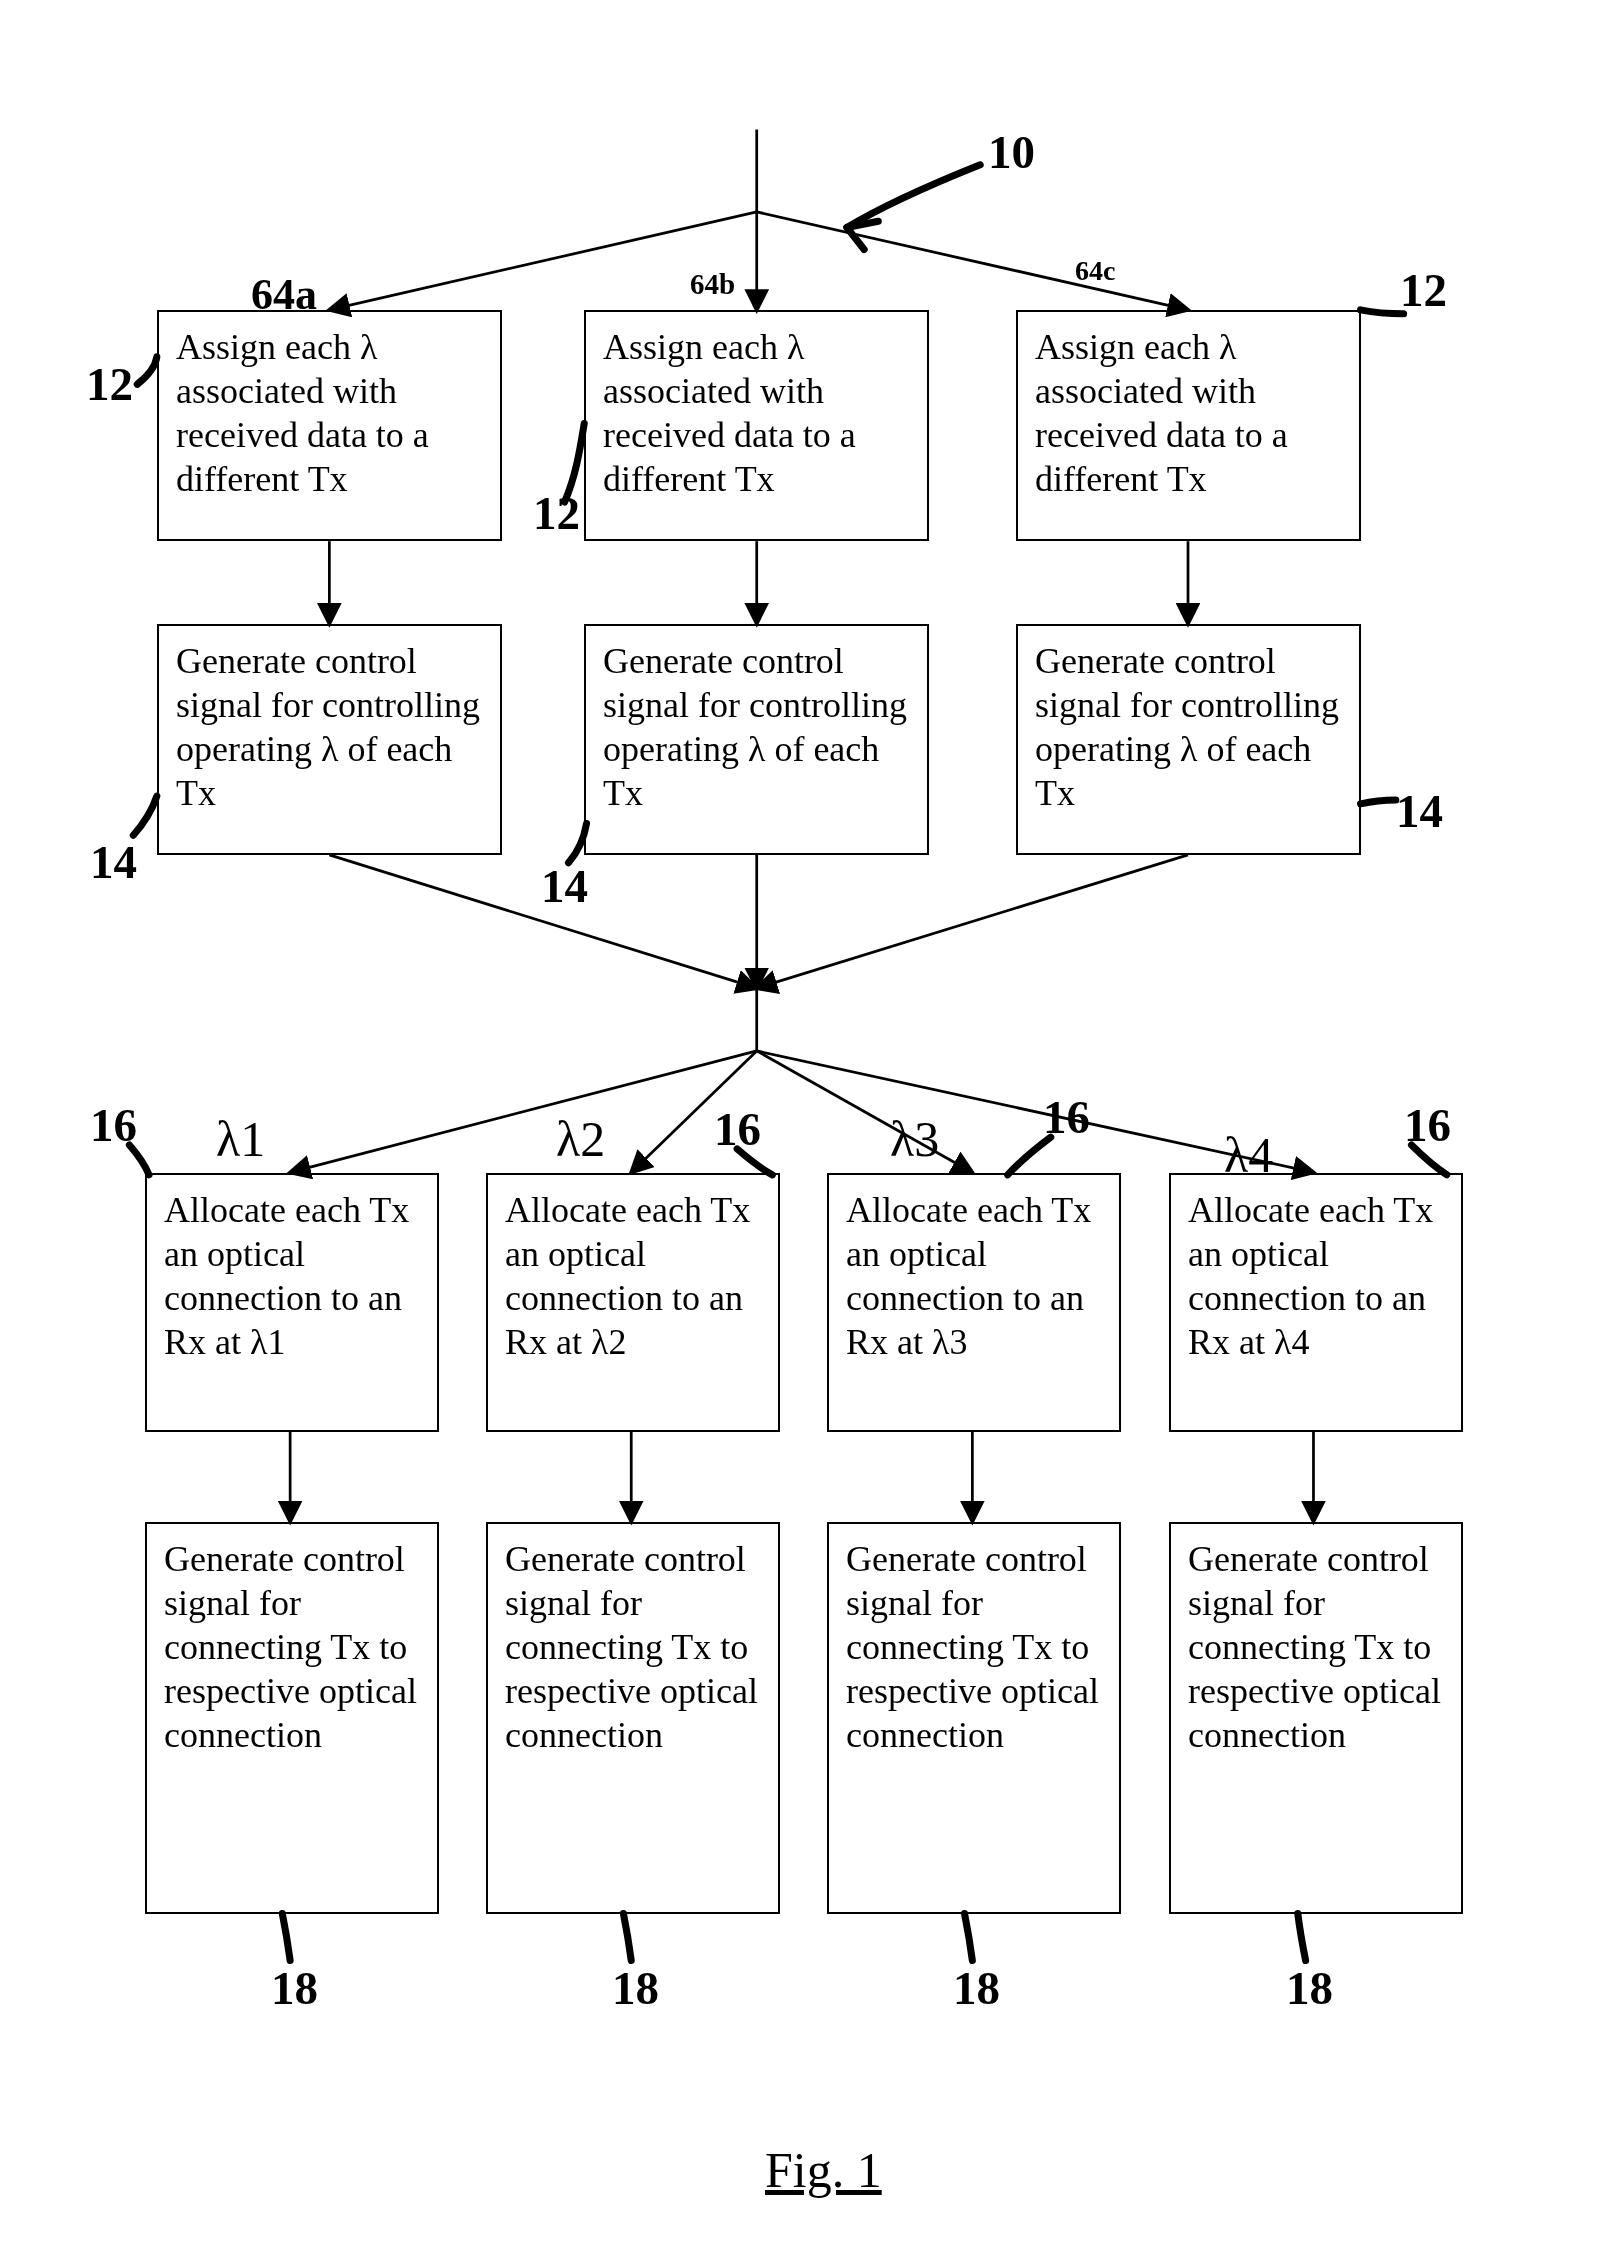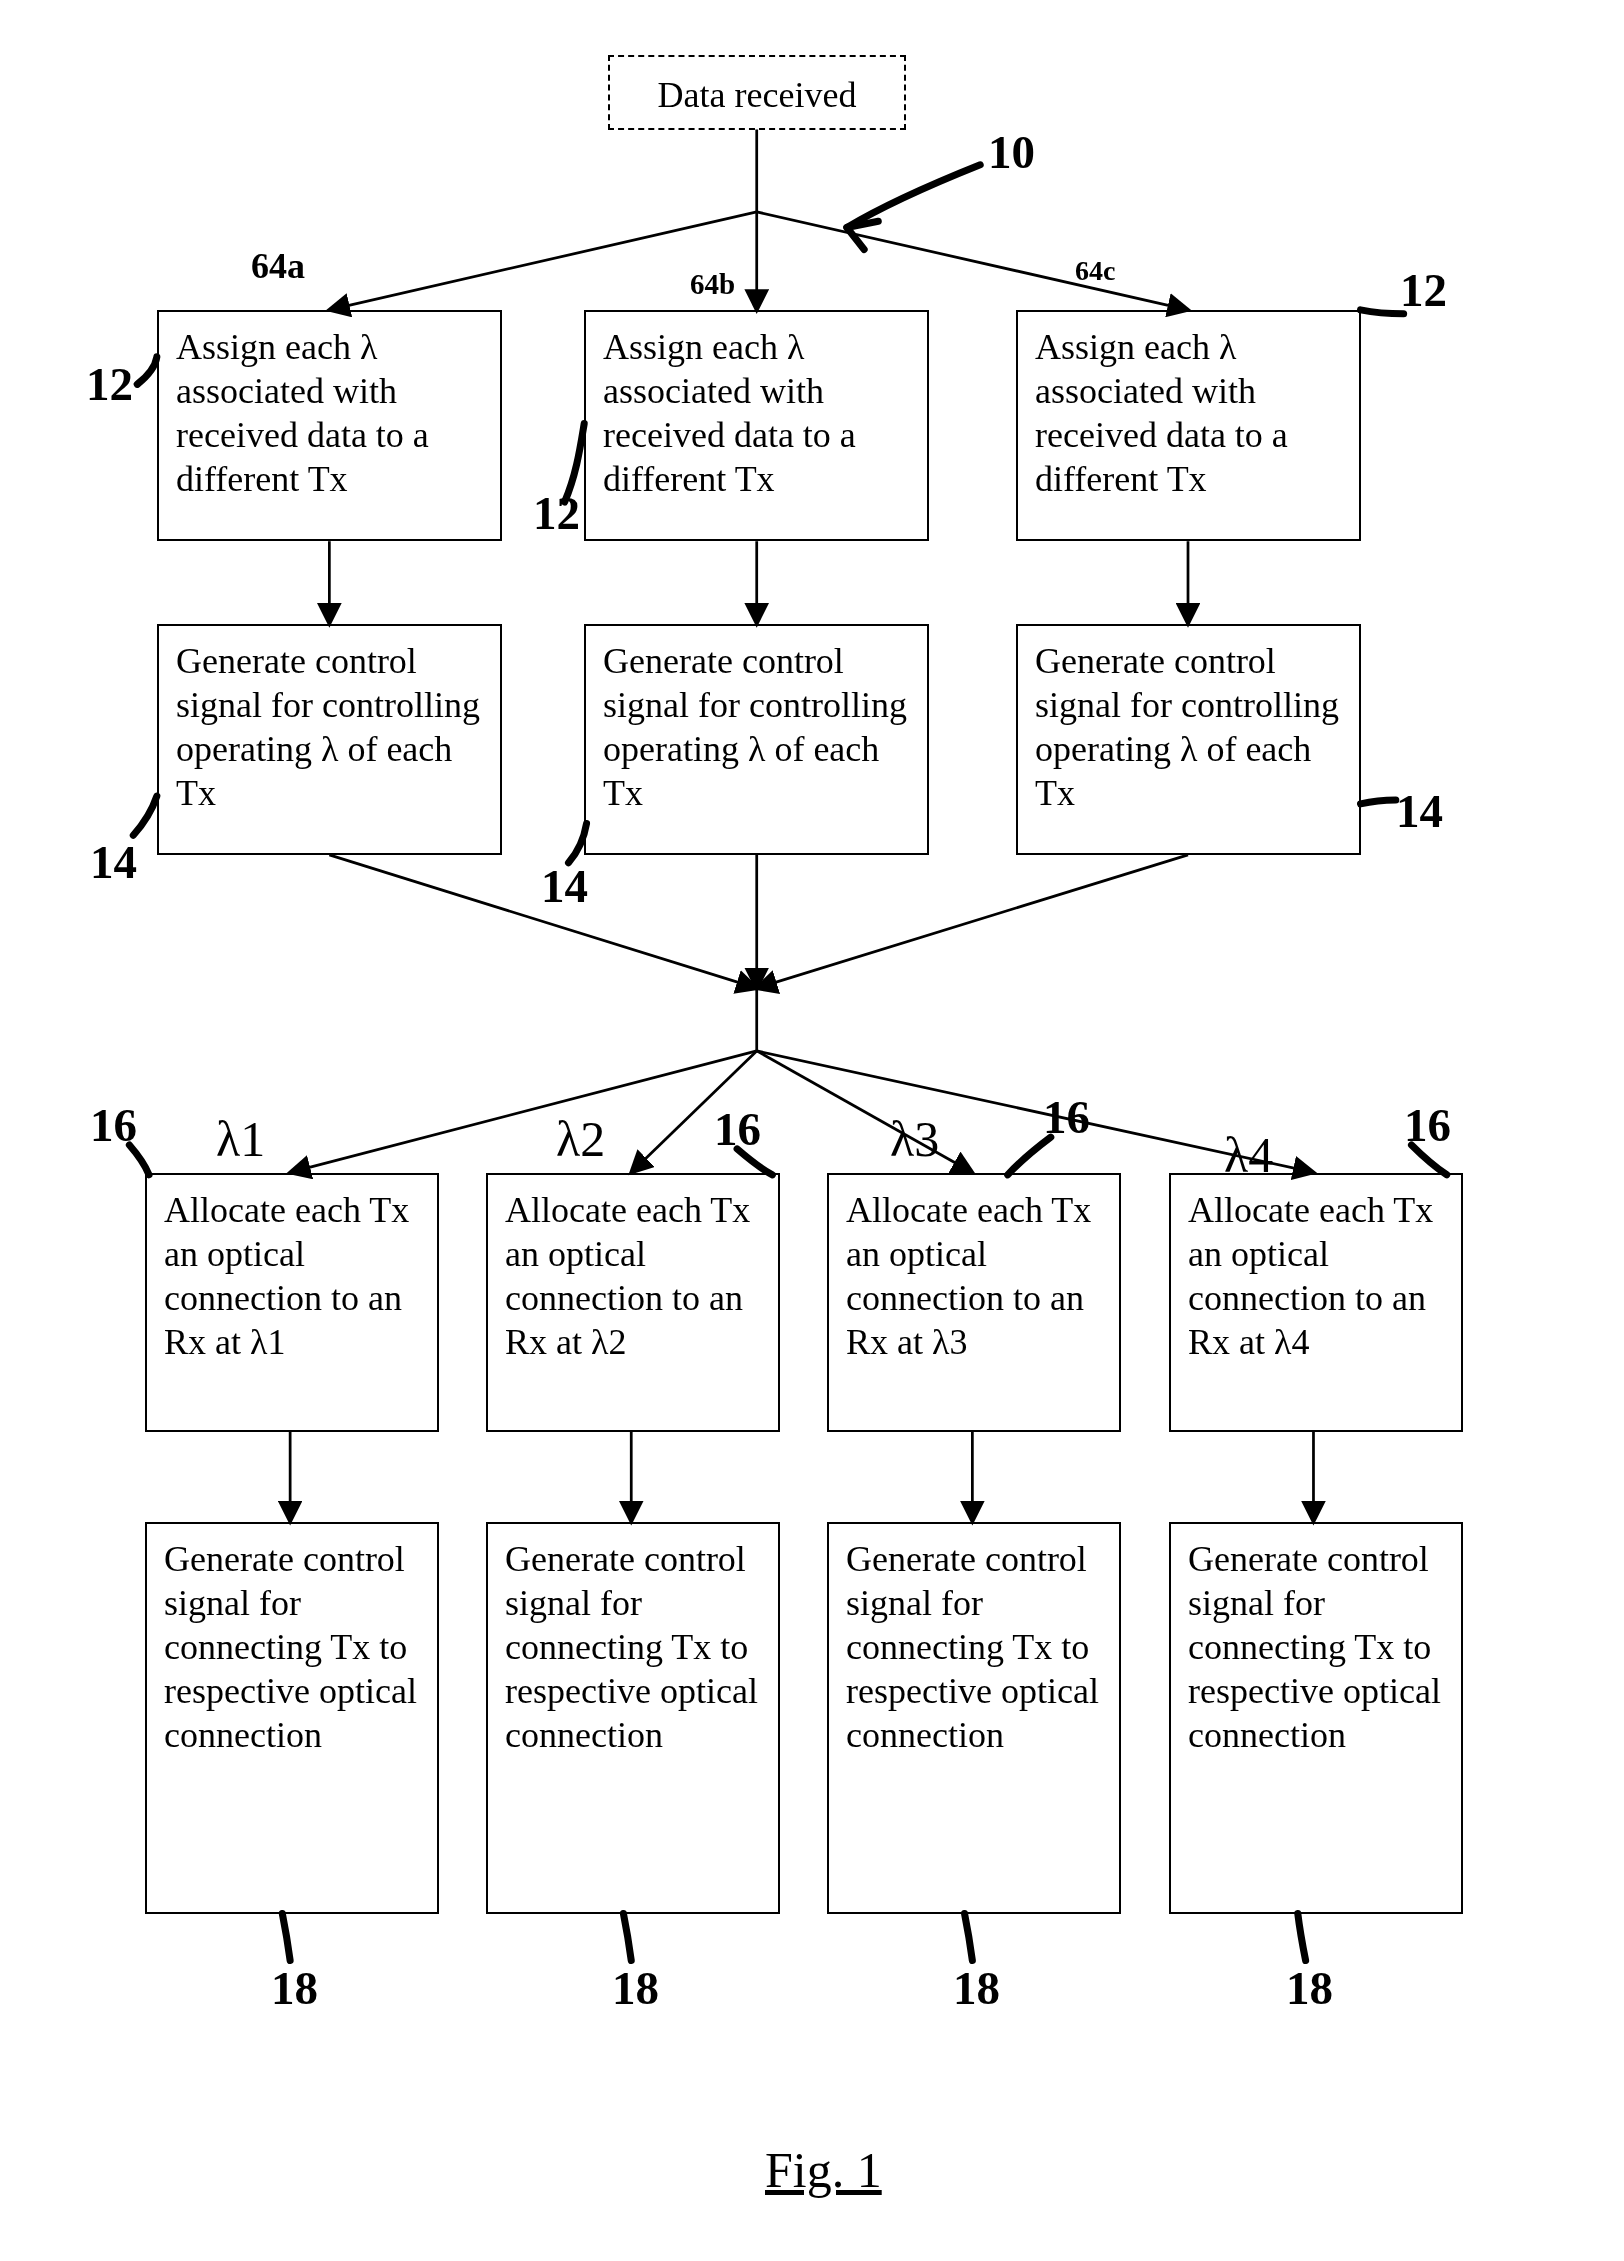--- a/index.html
+++ b/index.html
@@ -49,25 +49,24 @@
     pointer-events: none;
   }
   .arrowline { stroke: #000; stroke-width: 3.5; fill: none; }
   .handline  { stroke: #000; stroke-width: 9;   fill: none; stroke-linecap: round; }
 </style>
 </head>
 <body>
 
 <div class="page">
 
-  <div class="box dashed" style="left:608px; top:55px; width:298px; height:75px; text-align:center; padding-top:17px;">Data received</div>
 
   <span class="hand" style="left:988px; top:125px;">10</span>
 
-  <span class="hand" style="left:251px; top:245px; font-size:36px;">64a</span>
+  <span class="hand" style="left:251px; top:269px; font-size:44px;">64a</span>
   <span class="hand" style="left:690px; top:268px; font-size:29px;">64b</span>
   <span class="hand" style="left:1075px; top:255px; font-size:28px;">64c</span>
 
   <div class="box" style="left:157px; top:310px; width:345px; height:231px;">Assign each λ associated with received data to a different Tx</div>
   <div class="box" style="left:584px; top:310px; width:345px; height:231px;">Assign each λ associated with received data to a different Tx</div>
   <div class="box" style="left:1016px; top:310px; width:345px; height:231px;">Assign each λ associated with received data to a different Tx</div>
 
   <span class="hand" style="left:86px; top:357px;">12</span>
   <span class="hand" style="left:533px; top:486px;">12</span>
   <span class="hand" style="left:1400px; top:263px;">12</span>

